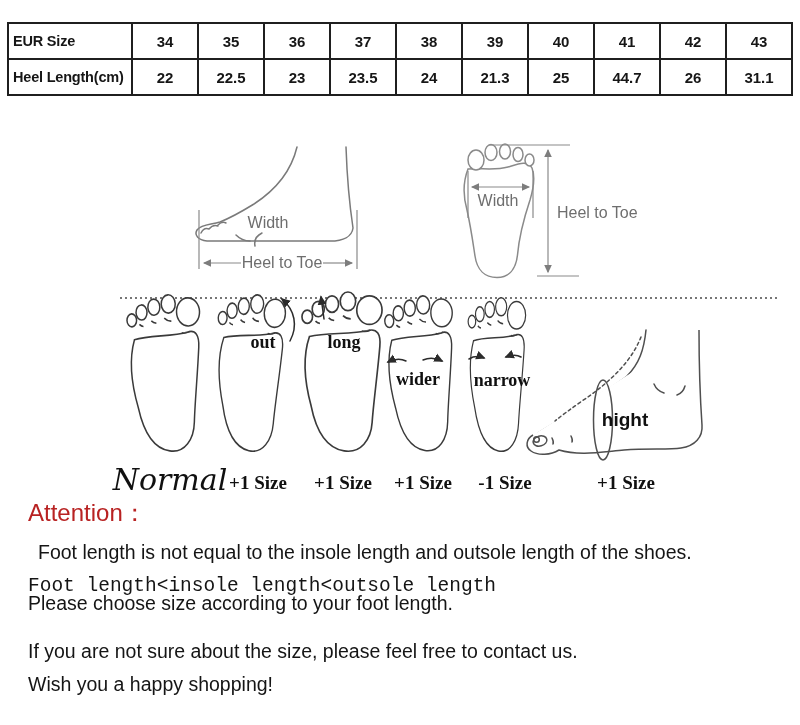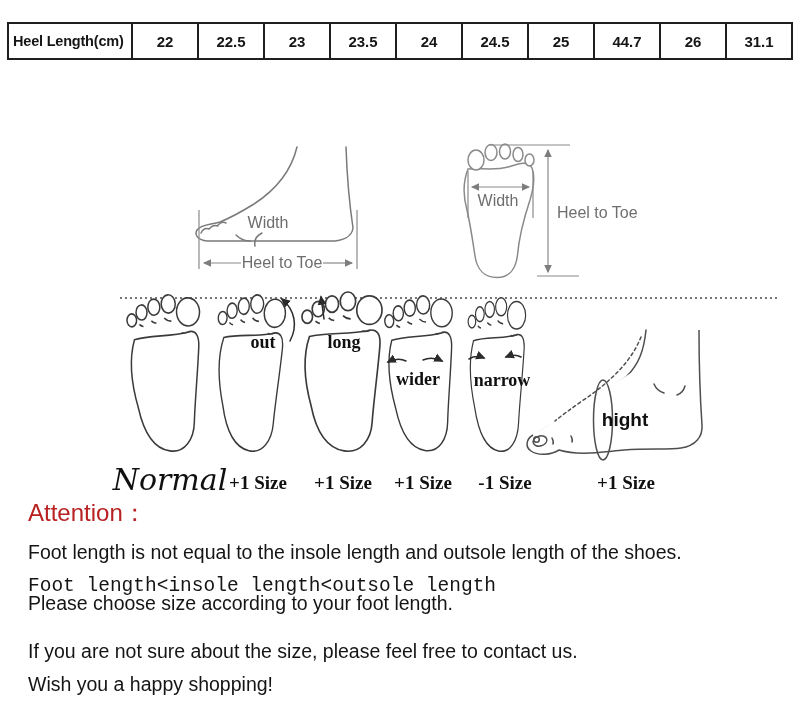--- a/index.html
+++ b/index.html
@@ -28,21 +28,21 @@
   .normaltxt{fill:#101010;font-family:"DejaVu Serif",serif;font-style:italic;font-size:30px;
         text-anchor:middle;}
   .hight{fill:#101010;font-family:"Liberation Sans",sans-serif;font-weight:bold;font-size:19px;
         text-anchor:middle;}
   .ann{stroke:#2b2b2b;fill:none;stroke-width:1.5;stroke-linecap:round;}
   .dot{stroke:#4a4a4a;stroke-width:1.3;stroke-dasharray:2,3;fill:none;}
 
   
   .att-h{position:absolute;left:28px;top:497px;font-size:24px;color:#b82222;text-align:center;}
   .ln{position:absolute;left:28px;margin:0;font-size:19.5px;color:#151515;white-space:nowrap;}
-  .ln0{top:541px;} .ln1{top:575px;font-family:Liberation Mono, monospace;} .ln2{top:592px;} .ln3{top:640px;} .ln4{top:673px;}
+  .ln0{top:541px;margin-left:10px;} .ln1{top:575px;font-family:Liberation Mono, monospace;} .ln2{top:592px;} .ln3{top:640px;} .ln4{top:673px;}
 </style>
 </head>
 <body>
 
 <div>
 
   <table class="size-table">
     <colgroup>
       <col style="width:124px">
         <col>
@@ -50,28 +50,41 @@
         <col>
         <col>
         <col>
         <col>
         <col>
         <col>
         <col>
         <col>
     </colgroup>
     <tbody>
+      <tr>
+        <td class="lbl">EUR Size</td>
+        <td>34</td>
+        <td>35</td>
+        <td>36</td>
+        <td>37</td>
+        <td>38</td>
+        <td>39</td>
+        <td>40</td>
+        <td>41</td>
+        <td>42</td>
+        <td>43</td>
+      </tr>
       <tr>
         <td class="lbl">Heel Length(cm)</td>
         <td>22</td>
         <td>22.5</td>
         <td>23</td>
         <td>23.5</td>
         <td>24</td>
-        <td>24.5</td>
+        <td>21.3</td>
         <td>25</td>
         <td>44.7</td>
         <td>26</td>
         <td>31.1</td>
       </tr>
     </tbody>
   </table>
 
   <svg class="diagram" width="800" height="360" viewBox="0 0 800 360" xmlns="http://www.w3.org/2000/svg" xmlns:xlink="http://www.w3.org/1999/xlink">
     <defs>

